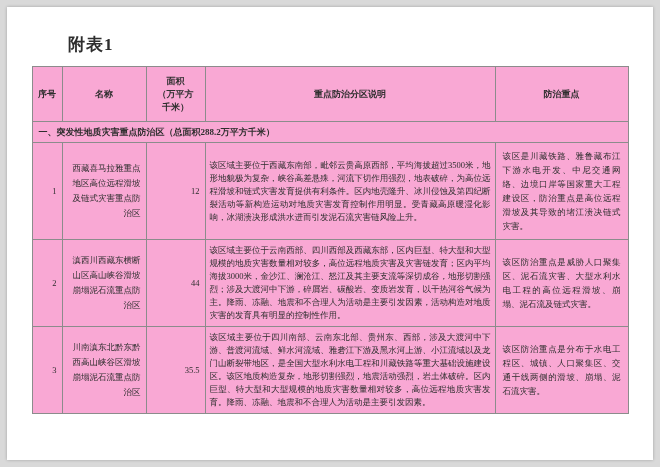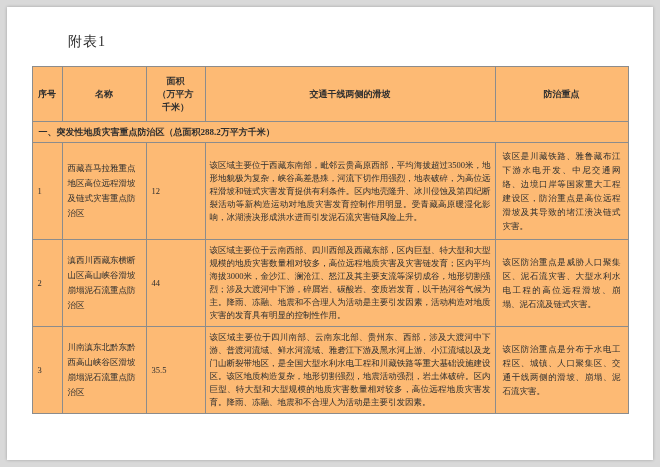--- a/index.html
+++ b/index.html
@@ -18,50 +18,50 @@
     box-sizing:border-box;
     padding-top:26px;
   }
   .title-row{
     position:relative;
     width:596px;margin:0 auto 13px auto;
     height:20px;
   }
   .tbl-label{
     position:absolute;left:36px;top:0;
-    font-size:14px;font-weight:normal;letter-spacing:1px;
+    font-size:17px;font-weight:bold;letter-spacing:1px;
   }
   .doc-title{
     display:block;text-align:center;
     font-size:13.5px;font-weight:bold;letter-spacing:0.5px;
   }
   table.main-table{
     width:596px;margin:0 auto;
     border-collapse:collapse;table-layout:fixed;
   }
   table.main-table th, table.main-table td{
     border:1px solid #8c8c8c;
     vertical-align:middle;
     box-sizing:border-box;
-    background:#fdba74;
+    background:#f9a8d4;
   }
   th{
     font-size:9px;font-weight:bold;text-align:center;
     padding:2px 2px;line-height:13px;
   }
   .pre{white-space:pre-line;}
   tr.header-row{height:55px;}
   tr.section-row{height:21px;}
   tr.section-row td{
     font-size:9px;font-weight:bold;text-align:left;
     padding:2px 6px;
     margin-left:13px;
   }
   td.c{
-    font-size:8.5px;text-align:left;line-height:15px;
+    font-size:8.5px;text-align:right;line-height:15px;
     padding:2px 5px;
   }
   td.desc{
     font-size:8.5px;line-height:13px;text-align:justify;
     padding:4px 4px;
   }
   td.focus{
     font-size:8.5px;line-height:14px;text-align:justify;
     padding:6px 7px;
   }
@@ -90,21 +90,21 @@
       <col style="width:290px">
       <col style="width:133px">
     </colgroup>
     <thead>
       <tr class="header-row">
         <th>序号</th>
         <th>名称</th>
         <th class="pre">面积
 （万平方
 千米）</th>
-        <th>交通干线两侧的滑坡</th>
+        <th>重点防治分区说明</th>
         <th>防治重点</th>
       </tr>
     </thead>
     <tbody>
       <tr class="section-row">
         <td colspan="5">一、突发性地质灾害重点防治区（总面积288.2万平方千米）</td>
       </tr>
 
       <tr class="r1">
         <td class="c">1</td>

